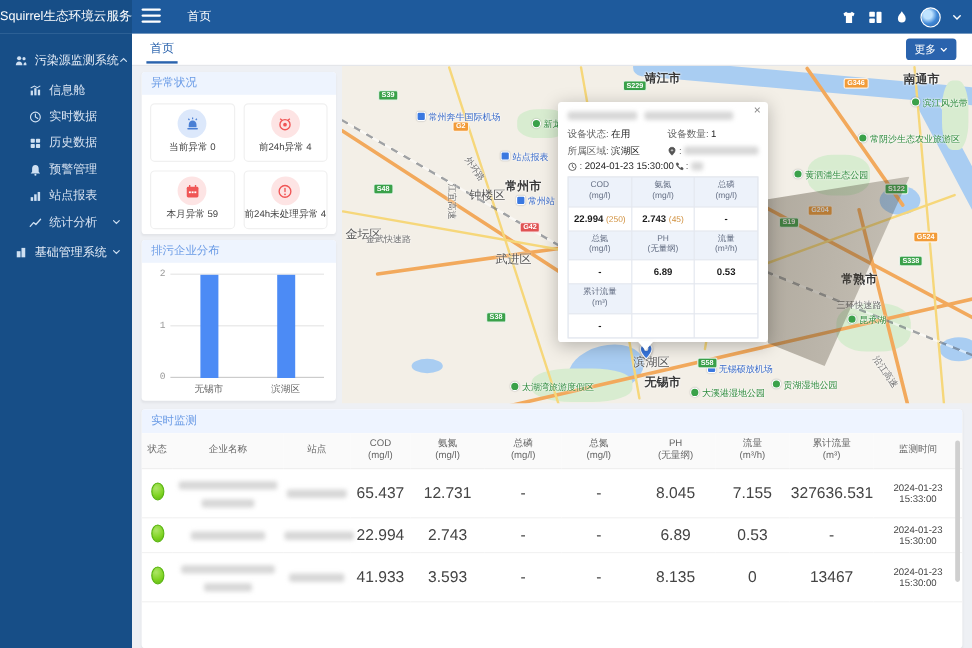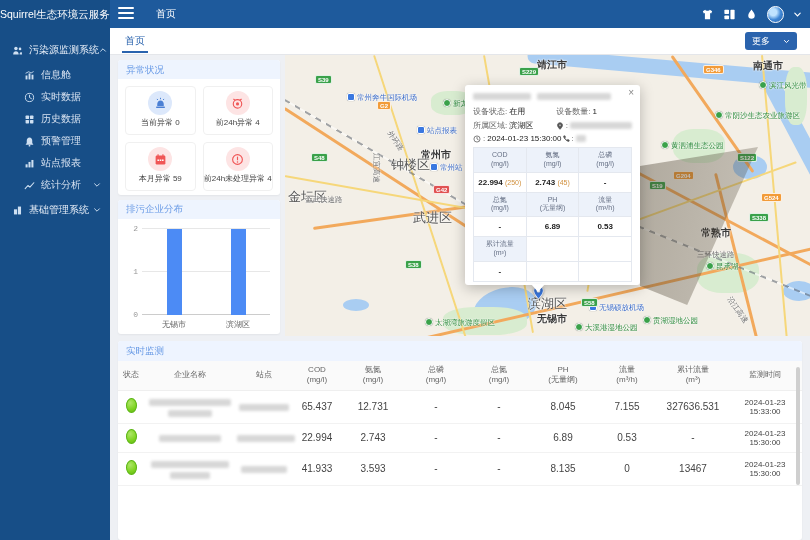--- a/index.html
+++ b/index.html
@@ -29,21 +29,21 @@
   .side-item { display:flex; align-items:center; height:28px; padding-left:12px; color:#e6edf7; font-size:10px; cursor:pointer; white-space:nowrap; }
   .side-item.child { height:22px; padding-left:24px; color:#d7e2f1; }
   .si-icon { width:11px; height:11px; margin-right:6px; flex:0 0 auto; }
   .si-icon svg { width:11px; height:11px; fill:#cfe0f2; stroke:#cfe0f2; display:block; }
   .si-chev { margin-left:auto; margin-right:9px; width:8px; height:8px; }
   .si-chev svg { width:8px; height:8px; stroke:#cfe0f2; display:block; }
 
   
   .tabbar { position:absolute; left:110px; top:28px; width:700px; height:27px; background:#fff; border-bottom:1px solid #e4e6ea; z-index:10; }
   .tab { position:absolute; left:12px; top:0; height:25px; line-height:25px; padding:0 3px; font-size:10px; color:#2A63AD; border-bottom:2px solid #2A63AD; cursor:pointer; }
-  .more-btn { position:absolute; right:13px; top:4px; height:18px; background:#2A63AD; color:#fff; border:none; border-radius:3px; font-size:9px; padding:0 7px; display:flex; align-items:center; gap:13px; cursor:pointer; font-family:inherit; }
+  .more-btn { position:absolute; right:13px; top:4px; height:18px; background:#2A63AD; color:#fff; border:none; border-radius:3px; font-size:9px; padding:0 7px; display:flex; align-items:center; gap:3px; cursor:pointer; font-family:inherit; }
   .more-btn svg { width:7px; height:7px; stroke:#fff; display:block; }
 
   
   .panel { position:absolute; background:#fff; border-radius:3px; box-shadow:0 1px 2px rgba(0,0,0,.05); overflow:hidden; }
   .panel-title { height:19px; line-height:19px; background:#EEF4FE; color:#6A9BE6; font-size:9.5px; padding-left:8px; }
 
   
   .panel-abn { left:118px; top:60px; width:162px; height:135px; }
   .abn-grid { display:grid; grid-template-columns:1fr 1fr; gap:7px; padding:7px; }
   .abn-card { border:1px solid #f0f0f0; border-radius:4px; height:49px; text-align:center; cursor:pointer; }
@@ -65,21 +65,21 @@
   
   .map { position:absolute; left:285px; top:55px; width:525px; height:281px; background:#F3EFE7; overflow:hidden; cursor:grab; }
   .map .g { position:absolute; background:#D8ECD0; border-radius:40%; }
   .map .w { position:absolute; background:#A9CDF2; }
   .map .road { position:absolute; transform-origin:0 0; border-radius:2px; }
   .map .ro { height:3px; background:#F2A95C; }
   .map .ry { height:2px; background:#F6D77A; }
   .map .rr { height:2px; background:repeating-linear-gradient(90deg,#5a626e 0 6px,#fff 6px 12px); opacity:.55; }
   .lbl { position:absolute; white-space:nowrap; z-index:2; text-shadow:0 0 2px #fff,0 0 2px #fff; }
   .lbl.city { font-size:10px; font-weight:bold; color:#3a3a3a; }
-  .lbl.district { font-size:13px; color:#555; }
+  .lbl.district { font-size:10px; color:#555; }
   .lbl.road { font-size:7.5px; color:#6d6d6d; transform-origin:0 0; }
   .lbl.poi-green { font-size:7.5px; color:#2E8B3D; }
   .lbl.poi-blue { font-size:7.5px; color:#3A6BC9; }
   .poi-dot { display:inline-block; width:8px; height:8px; border-radius:50%; background:#3AA14A; border:1px solid #fff; vertical-align:-1px; margin-right:2px; box-shadow:0 0 1px rgba(0,0,0,.4); }
   .poi-sq { display:inline-block; width:8px; height:8px; border-radius:2px; background:#3A78E0; border:1px solid #fff; vertical-align:-1px; margin-right:2px; box-shadow:0 0 1px rgba(0,0,0,.4); }
   .shield { position:absolute; z-index:2; height:9px; line-height:9px; padding:0 2px; border-radius:2px; font-size:6px; font-weight:bold; color:#fff; border:1px solid rgba(255,255,255,.85); }
   .shield.red { background:#E05252; } .shield.green { background:#3AA14A; } .shield.orange { background:#F29B38; }
   .wedge { position:absolute; left:355px; top:92px; width:118px; height:158px; z-index:3; background:linear-gradient(100deg,rgba(75,65,48,.40),rgba(75,65,48,.26)); clip-path:polygon(0 12%,100% 0,40% 100%,0 88%); }
   .map-pin { position:absolute; z-index:4; width:13px; height:15px; }
   .map-pin svg { width:13px; height:15px; display:block; filter:drop-shadow(0 1px 1px rgba(0,0,0,.35)); }
@@ -102,21 +102,21 @@
   .pt-v { background:#fff; text-align:center; padding:5px 1px; font-size:8px; }
   .pt-v b { color:#1b1b1b; }
   .pt-e { background:#fff; }
   .limit { color:#D1913F; font-weight:normal; font-size:7px; }
 
   
   .panel-table { left:118px; top:341px; width:684px; height:199px; }
   .panel-table .panel-title { height:20px; line-height:20px; background:#EEF4FF; }
   table { width:100%; border-collapse:collapse; table-layout:fixed; }
   thead th { background:#FAFAFA; color:#666; font-weight:normal; font-size:8px; line-height:1.3; padding:4px 1px; border-bottom:1px solid #efefef; }
-  tbody td { font-size:10px; color:#444; text-align:center; padding:5px 1px; border-bottom:1px solid #f2f2f2; }
+  tbody td { font-size:13px; color:#444; text-align:center; padding:5px 1px; border-bottom:1px solid #f2f2f2; }
   tbody tr { cursor:pointer; }
   .dot { display:inline-block; width:11px; height:15px; border-radius:50%; background:radial-gradient(circle at 35% 30%, #aee668, #7ED321 60%, #64b517); border:1px solid #5cb615; }
   .t-scroll { position:absolute; right:2px; top:26px; width:4px; height:118px; background:#cfcfcf; border-radius:2px; cursor:pointer; }
 </style>
 </head>
 <body>
 
 <div class="screen">
 
   <header class="topbar">

